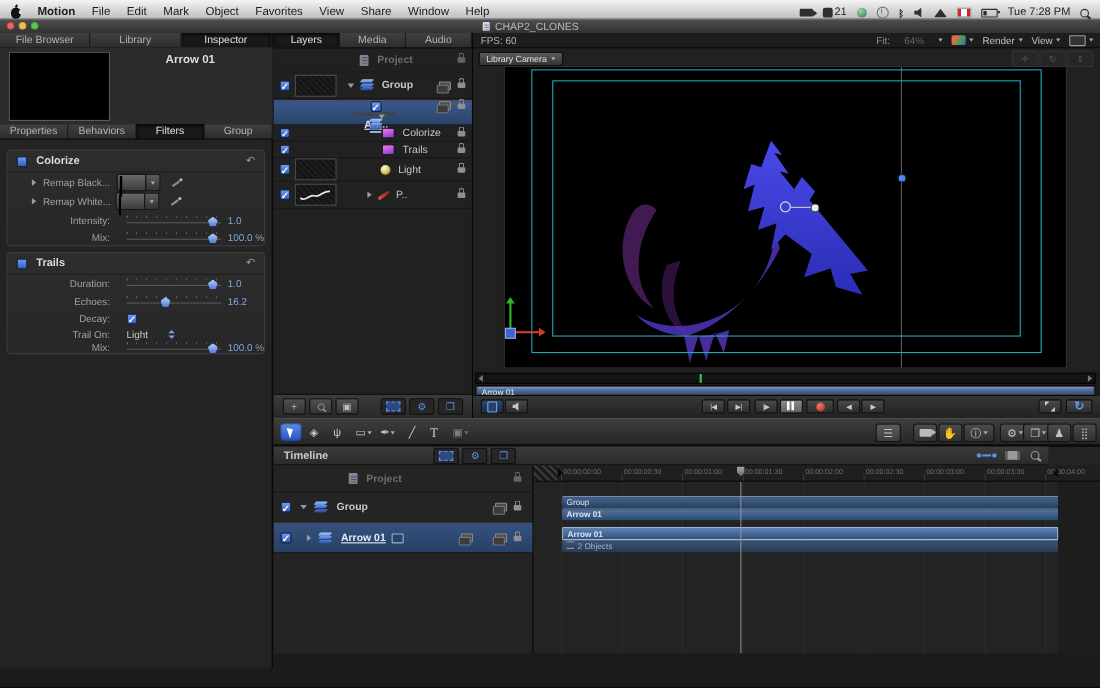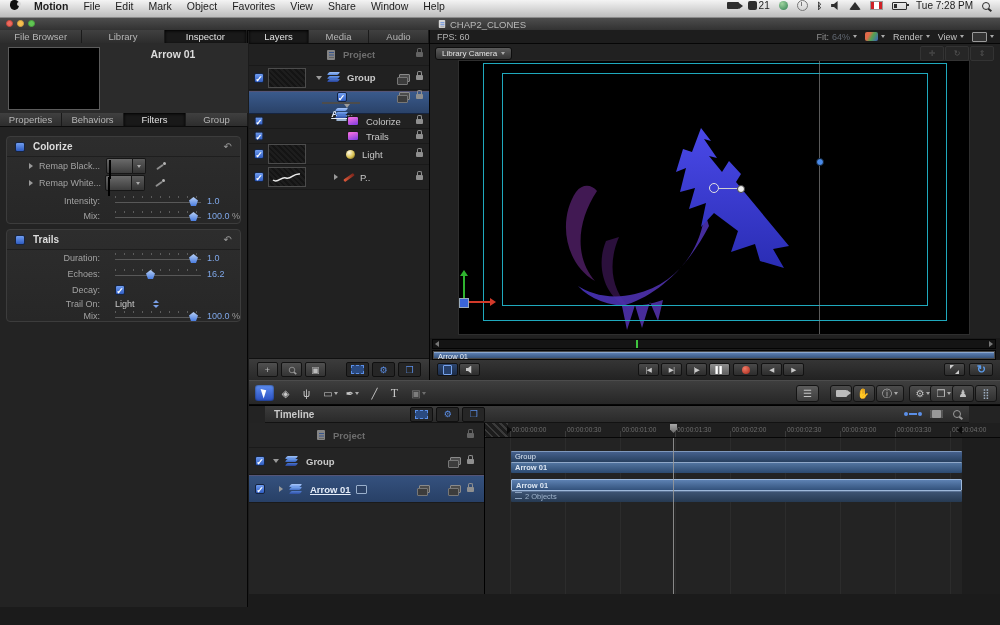--- a/index.html
+++ b/index.html
@@ -5,21 +5,21 @@
   html,body{margin:0;padding:0;background:#000;}
   #screen{position:relative;width:1000px;height:625px;overflow:hidden;
     font-family:"Liberation Sans",sans-serif;background:#1b1b1b;
     -webkit-user-select:none;user-select:none;}
   .a{position:absolute;}
   .fx{display:flex;align-items:center;}
 
   
   .menubar{left:0;top:0;width:1000px;height:18px;
     background:linear-gradient(#f4f4f4,#bdbdbd);border-bottom:1px solid #8a8a8a;
-    display:flex;align-items:flex-start;font-size:10.5px;color:#1c1c1c;padding:0 10px;box-sizing:border-box;gap:15px;}
+    display:flex;align-items:flex-end;font-size:10.5px;color:#1c1c1c;padding:0 10px;box-sizing:border-box;gap:15px;}
   .mitem{white-space:nowrap;}
   .mitem.bold{font-weight:bold;}
   .mright{margin-left:auto;display:flex;align-items:center;gap:9px;font-size:10px;}
   .apple{width:9px;height:10px;background:#111;border-radius:45% 45% 48% 48%;position:relative;}
   .apple::before{content:"";position:absolute;right:-2px;top:2px;width:4px;height:4px;background:#d9d9d9;border-radius:50%;}
   .apple::after{content:"";position:absolute;left:4px;top:-3px;width:2px;height:3px;background:#111;border-radius:50% 50% 0 0;transform:rotate(25deg);}
   .mcam{width:12px;height:7px;background:#2e2e2e;border-radius:1px;position:relative;}
   .mcam::after{content:"";position:absolute;right:-4px;top:.5px;border-left:4px solid #2e2e2e;border-top:3px solid transparent;border-bottom:3px solid transparent;}
   .kbadge{width:9px;height:9px;background:#2e2e2e;border-radius:2px;display:inline-block;}
   .globe{width:9px;height:9px;border-radius:50%;background:radial-gradient(circle at 35% 30%,#9fd49f,#2e7d4f);}
@@ -125,21 +125,21 @@
   .cursorico{width:0;height:0;border-left:5px solid #fff;border-top:3px solid transparent;border-bottom:7px solid transparent;transform:rotate(-18deg);}
   .tcwrap{position:absolute;left:306px;top:2px;width:144px;height:21px;background:linear-gradient(#2c2c2c,#0f0f0f);border:1px solid #000;border-radius:4px;box-shadow:inset 0 1px 0 #444;display:flex;align-items:center;}
   .tclock{width:12px;height:12px;border:1.5px solid #5e6a78;border-radius:50%;margin:0 5px;position:relative;box-sizing:border-box;}
   .tclock::after{content:"";position:absolute;left:3.5px;top:0;width:1.5px;height:5px;background:#7aa0e8;}
   .tcdigits{font-family:"DejaVu Sans Mono",monospace;font-size:13.5px;color:#a8b4c2;letter-spacing:.5px;line-height:12px;}
   .tcunits{position:absolute;left:28px;top:15px;width:105px;display:flex;justify-content:space-between;font-size:4.5px;color:#5e6a78;}
   .rtool{position:absolute;top:4px;height:17px;background:linear-gradient(#4c4c4c,#303030);border:1px solid #141414;border-radius:3px;color:#c2c2c2;font-size:10px;display:flex;align-items:center;justify-content:center;gap:2px;box-sizing:border-box;}
 
   
   .tlpanel{left:249px;top:405px;width:751px;height:188px;background:#232323;box-sizing:border-box;border-top:1px solid #000;}
-  .tlhdr{position:absolute;left:0;top:0;width:704px;height:17px;background:linear-gradient(#3c3c3c,#2a2a2a);border-bottom:1px solid #121212;display:flex;align-items:center;box-sizing:border-box;margin-left:16px;}
+  .tlhdr{position:absolute;left:0;top:0;width:704px;height:17px;background:linear-gradient(#3c3c3c,#2a2a2a);border-bottom:1px solid #121212;display:flex;align-items:center;box-sizing:border-box;}
   .tlcol{position:absolute;left:0;top:17px;width:236px;height:171px;background:#242424;border-right:1px solid #000;box-sizing:border-box;}
   .trow{position:absolute;left:0;width:235px;display:flex;align-items:center;border-bottom:1px solid #1a1a1a;box-sizing:border-box;}
   .trow.sel{background:linear-gradient(#35517e,#284066);border-top:1px solid #557;}
   .ruler{position:absolute;left:236px;top:17px;width:515px;height:15px;background:#1f1f1f;border-bottom:1px solid #060606;overflow:hidden;box-sizing:border-box;}
   .rtick{position:absolute;top:3px;font-size:6.5px;color:#6e6e6e;white-space:nowrap;}
   .rsep{position:absolute;top:8px;bottom:0;width:1px;background:#3a3a3a;}
   .tracks{position:absolute;left:236px;top:32px;width:515px;height:156px;background:#232323;overflow:hidden;}
   .gline{position:absolute;top:0;bottom:0;width:1px;background:#2c2c2c;}
   .bar{position:absolute;left:26px;width:451px;border-radius:1px;font-size:7.5px;color:#dce6f2;line-height:10px;padding-left:4px;box-sizing:border-box;white-space:nowrap;overflow:hidden;}
   .playhead{position:absolute;width:1px;background:#9a9a9a;opacity:.85;}
@@ -413,21 +413,21 @@
           <span class="maskico"></span>
         </span>
       <span class="fblue">⚙</span>
       <span class="fblue">❒</span>
     </div>
   </div>
 
   <div class="a cstatus fx">
     <span style="margin-left:7px;color:#b5b5b5">FPS: 60</span>
     <span style="flex:1"></span>
-    <span class="fx" style="gap:3px;margin-right:8px">
+    <span class="fx" style="gap:13px;margin-right:8px">
       <span style="color:#8e8e8e">Fit:</span>
       <span style="color:#5f6670">64%</span>
       <span class="dn"></span>
     </span>
     <span class="fx" style="gap:3px;margin-right:8px">
       <span style="width:13px;height:9px;border-radius:2px;background:linear-gradient(120deg,#e06a4a 30%,#55a050 55%,#3a62c0)"></span>
       <span class="dn"></span>
     </span>
     <span class="fx" style="gap:3px;margin-right:8px">
         <span style="color:#c2c2c2">Render</span>

